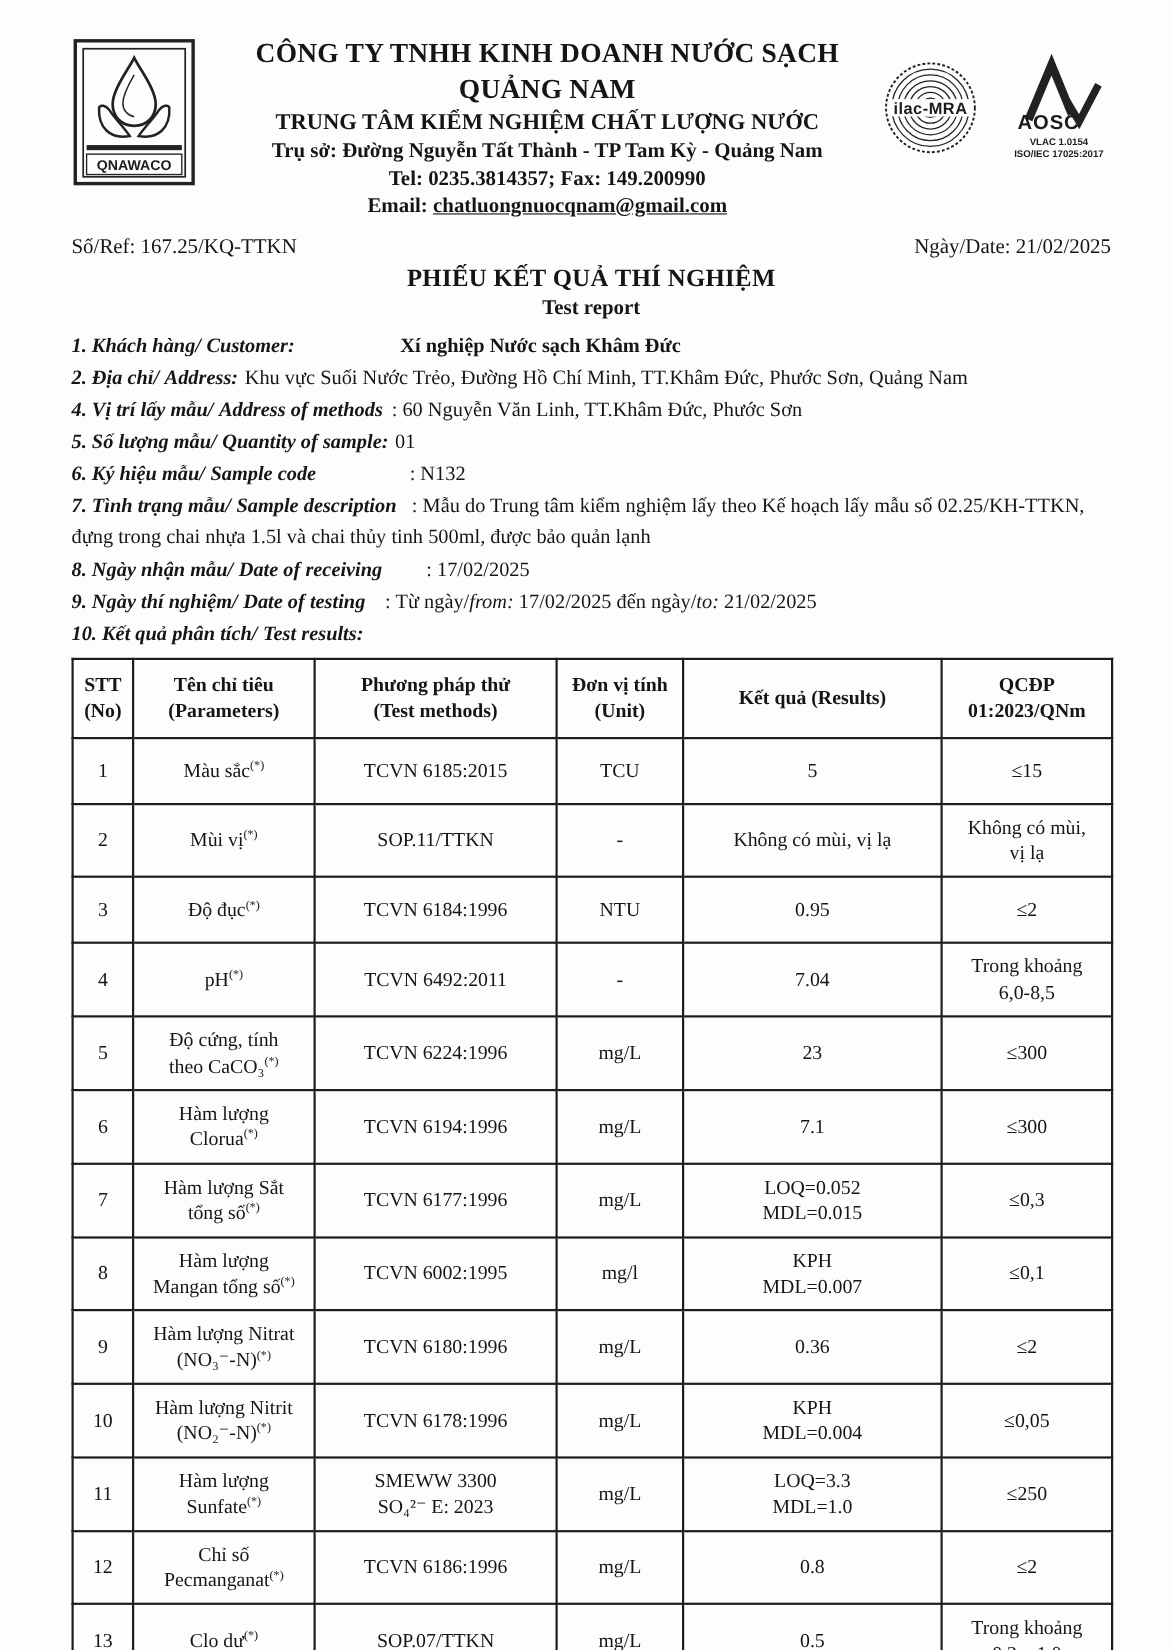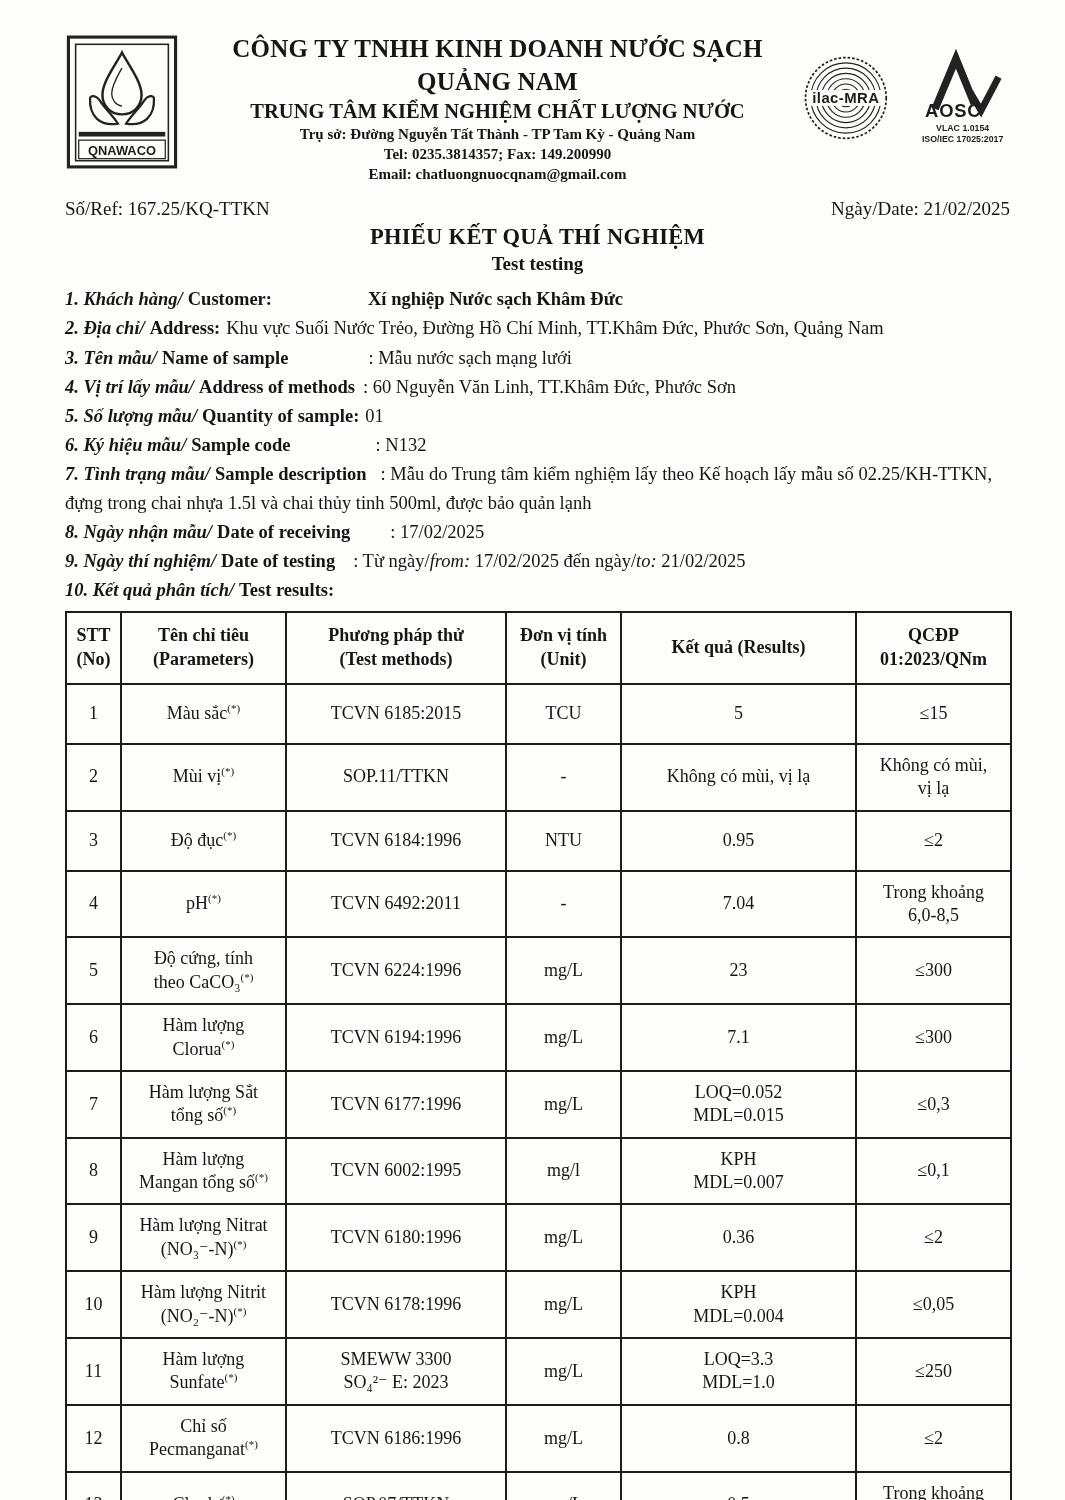--- a/index.html
+++ b/index.html
@@ -9,35 +9,35 @@
     -webkit-font-smoothing:antialiased;overflow:hidden;
   }
   .page{box-sizing:border-box;width:1065px;height:1500px;padding:26px 55px 0 65px;position:relative;}
 
   
   .header{display:flex;align-items:flex-start;}
   .logo-left{width:128px;flex:0 0 auto;padding-top:8px;}
   .header-text{flex:1;text-align:center;font-weight:bold;line-height:1.32;padding-top:6px;}
   .h-company{font-size:25px;letter-spacing:.2px;}
   .h-center{font-size:20.5px;}
-  .h-addr,.h-tel,.h-email{font-size:15px;}
-  .h-email .email{}
+  .h-addr,.h-tel,.h-email{font-size:19px;}
+  .h-email .email{text-decoration:underline;}
   .logos-right{width:208px;flex:0 0 auto;display:flex;align-items:center;gap:20px;padding-top:16px;}
 
   
   .refline{display:flex;justify-content:space-between;font-size:19px;margin-top:14px;}
 
   
   .title-vi{text-align:center;font-size:22.5px;font-weight:bold;margin-top:4px;letter-spacing:.3px;}
   .title-en{text-align:center;font-size:19px;font-weight:bold;margin-top:3px;}
 
   
   .info{margin-top:10px;font-size:18.5px;line-height:1.57;}
   .lv{font-weight:bold;margin-right:5px;font-style:italic;}
-  .le{font-weight:bold;margin-top:28px;}
+  .le{font-weight:bold;font-style:italic;margin-top:28px;}
   .val{}
   .val.bold{font-weight:bold;}
   .g96{margin-left:96px;} .g85{margin-left:85px;} .g80{margin-left:80px;}
   .g40{margin-left:40px;} .g18{margin-left:18px;} .g14{margin-left:14px;}
   .g8{margin-left:8px;}  .g6{margin-left:6px;}
   .info em{font-style:italic;}
 
   
   table.results{border-collapse:collapse;width:945px;table-layout:fixed;margin-top:6px;}
   .results th,.results td{
@@ -100,26 +100,25 @@
       </svg>
     </div>
   </div>
 
   <div class="refline">
     <span>Số/Ref: 167.25/KQ-TTKN</span>
     <span>Ngày/Date: 21/02/2025</span>
   </div>
 
   <div class="title-vi">PHIẾU KẾT QUẢ THÍ NGHIỆM</div>
-  <div class="title-en">Test testing</div>
+  <div class="title-en">Test report</div>
 
   <div class="info">
     <div class="info-line"><span class="lv">1. Khách hàng/</span><span class="le">Customer:</span><span class="val bold g96">Xí nghiệp Nước sạch Khâm Đức</span></div>
     <div class="info-line"><span class="lv">2. Địa chỉ/</span><span class="le">Address:</span><span class="val g6">Khu vực Suối Nước Trẻo, Đường Hồ Chí Minh, TT.Khâm Đức, Phước Sơn, Quảng Nam</span></div>
-    <div class="info-line"><span class="lv">3. Tên mẫu/</span><span class="le">Name of sample</span><span class="val g80">: Mẫu nước sạch mạng lưới</span></div>
     <div class="info-line"><span class="lv">4. Vị trí lấy mẫu/</span><span class="le">Address of methods</span><span class="val g8">: 60 Nguyễn Văn Linh, TT.Khâm Đức, Phước Sơn</span></div>
     <div class="info-line"><span class="lv">5. Số lượng mẫu/</span><span class="le">Quantity of sample:</span><span class="val g6">01</span></div>
     <div class="info-line"><span class="lv">6. Ký hiệu mẫu/</span><span class="le">Sample code</span><span class="val g85">: N132</span></div>
     <div class="info-line"><span class="lv">7. Tình trạng mẫu/</span><span class="le">Sample description</span><span class="val g14">: Mẫu do Trung tâm kiểm nghiệm lấy theo Kế hoạch lấy mẫu số 02.25/KH-TTKN, đựng trong chai nhựa 1.5l và chai thủy tinh 500ml, được bảo quản lạnh</span></div>
     <div class="info-line"><span class="lv">8. Ngày nhận mẫu/</span><span class="le">Date of receiving</span><span class="val g40">: 17/02/2025</span></div>
     <div class="info-line"><span class="lv">9. Ngày thí nghiệm/</span><span class="le">Date of testing</span><span class="val g18"><span>: Từ ngày/</span><em>from:</em><span> 17/02/2025  đến ngày/</span><em>to:</em><span> 21/02/2025</span></span></div>
     <div class="info-line"><span class="lv">10. Kết quả phân tích/</span><span class="le">Test results:</span></div>
   </div>
 
   <table class="results">

